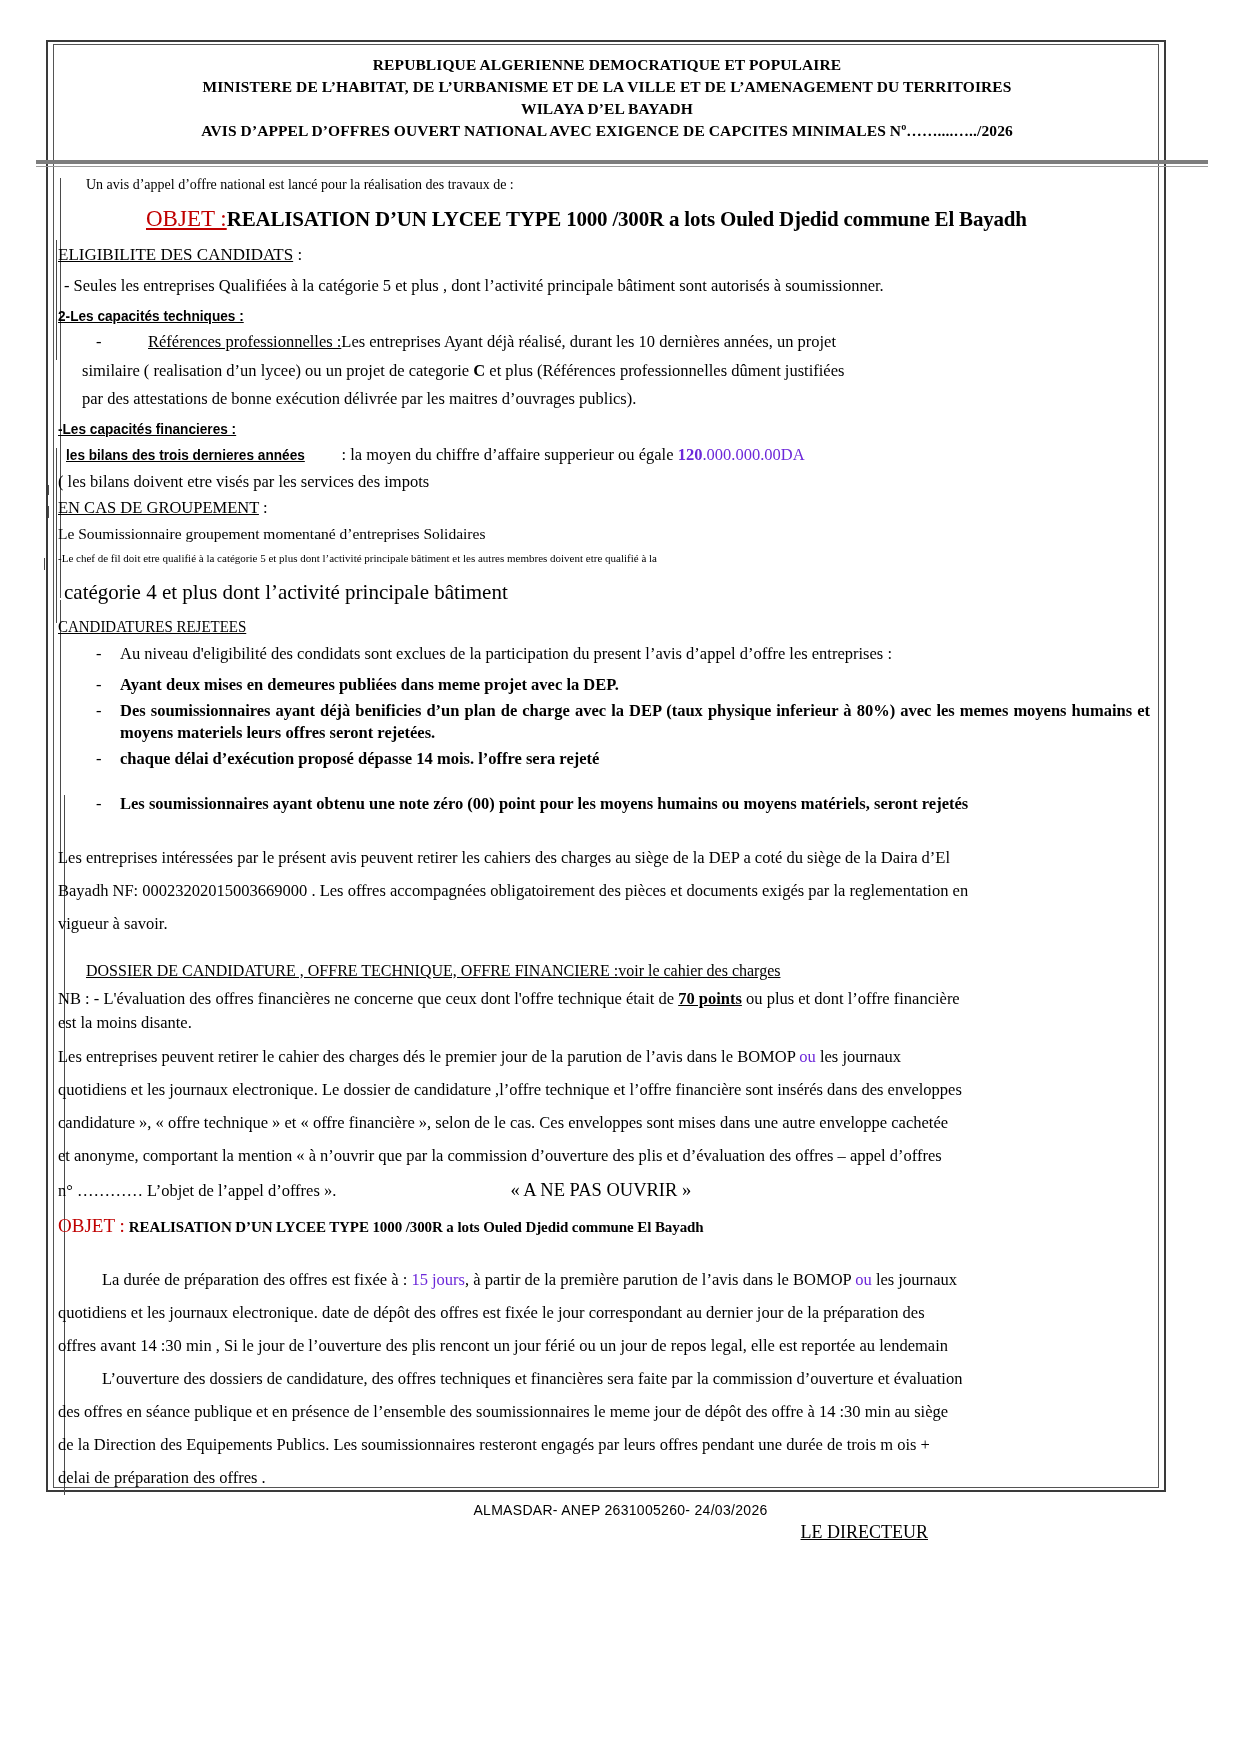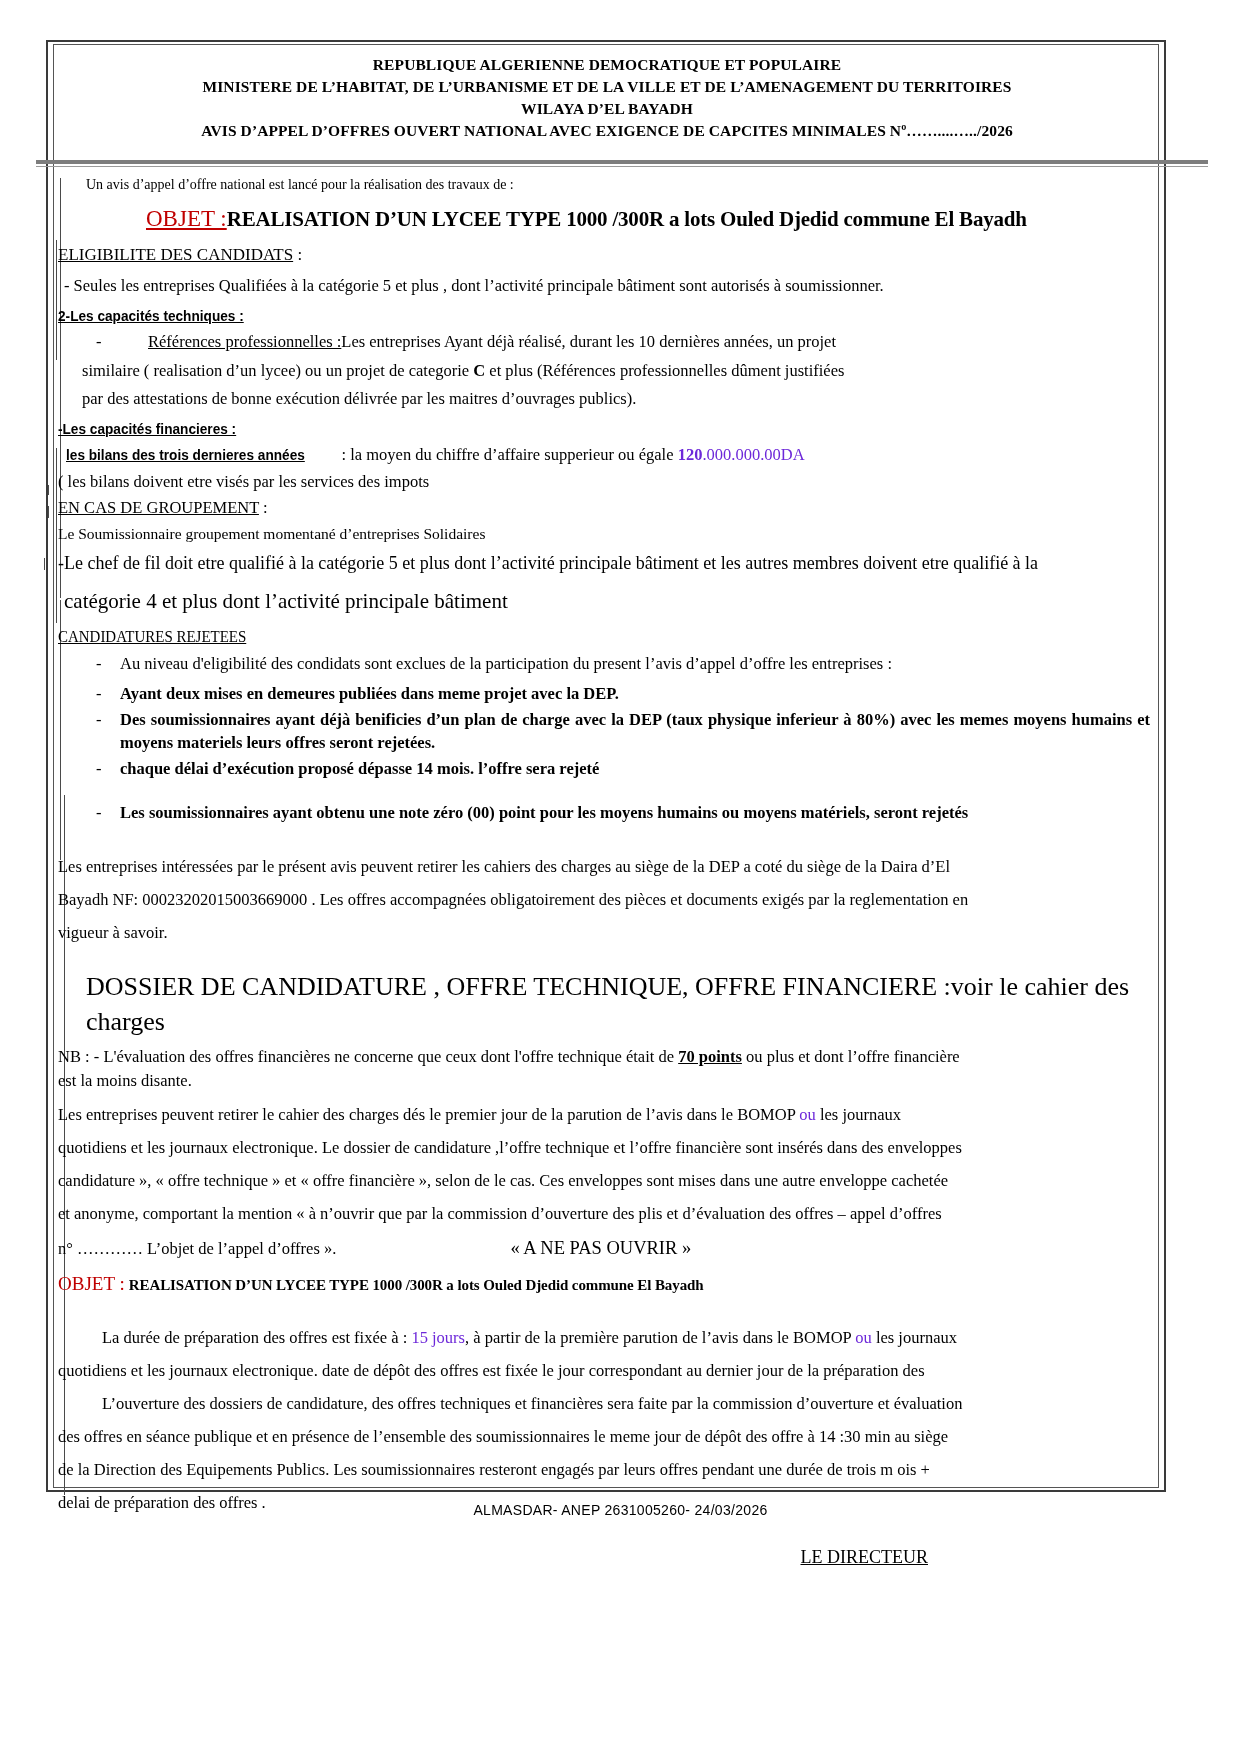--- a/index.html
+++ b/index.html
@@ -140,21 +140,22 @@
     text-align: justify;
   }
   .dash-item .dash {
     position: absolute;
     left: 38px;
     top: 0;
   }
   .bold-item { font-weight: bold; }
 
   .big-head {
-    font-size: 26px;
+    font-size: 16px;
+    text-decoration: underline;
     padding-left: 28px;
     margin-top: 20px;
     margin-bottom: 6px;
     display: block;
   }
 
   .objet2 {
     margin-top: 4px;
     white-space: nowrap;
   }
@@ -257,21 +258,21 @@
       <span class="narrow-head u">les bilans des trois dernieres années</span><span> : la moyen  du chiffre d’affaire supperieur ou égale  </span><span class="red b">120</span><span class="red">.000.000.00DA</span>
     </div>
 
     <div class="p" style="margin-top:4px;">( les bilans doivent etre visés par les services des impots</div>
 
     <div class="p" style="margin-top:4px;">
       <span class="u">EN CAS DE GROUPEMENT</span><span>  :</span>
     </div>
 
     <div class="p" style="font-size:15.5px; margin-top:5px;">Le Soumissionnaire groupement momentané d’entreprises Solidaires</div>
-    <div class="p" style="font-size:18px; margin-top:6px;">-Le chef de fil  doit etre qualifié  à la catégorie 5 et plus dont l’activité principale bâtiment et les autres membres doivent  etre qualifié  à la</div>
+    <div class="p" style="font-size:11px; margin-top:6px;">-Le chef de fil  doit etre qualifié  à la catégorie 5 et plus dont l’activité principale bâtiment et les autres membres doivent  etre qualifié  à la</div>
     <div class="p" style="font-size:21px; margin-top:12px; padding-left:6px;">catégorie 4 et plus dont l’activité principale bâtiment</div>
 
     <div class="p" style="margin-top:10px;">
       <span class="narrow-head u" style="font-family:'Liberation Serif',serif; font-weight:normal; font-size:17px;">CANDIDATURES REJETEES</span>
     </div>
 
     <ul class="dash-list">
       <li class="dash-item" style="margin-top:4px; padding-right:10px;">
         <span class="dash">-</span>
         <span>Au niveau d'eligibilité des condidats sont exclues de la participation du present l’avis d’appel d’offre les entreprises :</span>
@@ -323,20 +324,21 @@
     <div class="objet2">
       <span class="objet2-word">OBJET :</span>
       <span class="objet2-title">REALISATION  D’UN  LYCEE  TYPE 1000 /300R a lots Ouled Djedid commune El Bayadh</span>
     </div>
 
     <div class="p" style="margin-top:24px; line-height:2.0;">
       <div style="text-indent:44px;">
         <span>La durée de préparation des offres est fixée à : </span><span class="red">15 jours</span><span>, à partir de la première parution de l’avis dans le BOMOP </span><span class="red">ou</span><span> les journaux</span>
       </div>
       <div>quotidiens et les journaux electronique. date de dépôt des offres est fixée   le jour correspondant au dernier jour de la préparation des</div>
+      <div>offres avant 14 :30 min , Si le jour de l’ouverture des plis rencont un jour férié ou un jour de repos legal, elle est reportée au lendemain</div>
       <div style="text-indent:44px;">L’ouverture des dossiers de candidature, des offres techniques et financières sera faite par la commission d’ouverture et évaluation</div>
       <div>des offres en séance publique et en présence de l’ensemble des soumissionnaires le meme jour de dépôt des offre à 14 :30 min au siège</div>
       <div>de la Direction des Equipements Publics. Les soumissionnaires resteront engagés par leurs offres pendant une durée de trois m ois +</div>
       <div>delai de préparation des offres .</div>
     </div>
 
     <div class="signature">
       <span>LE DIRECTEUR</span>
     </div>
 

